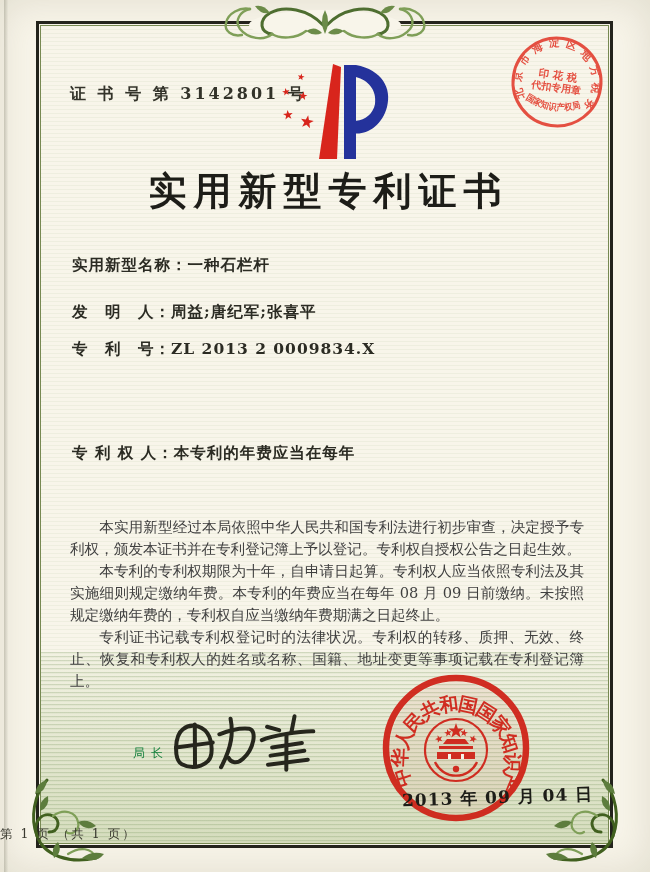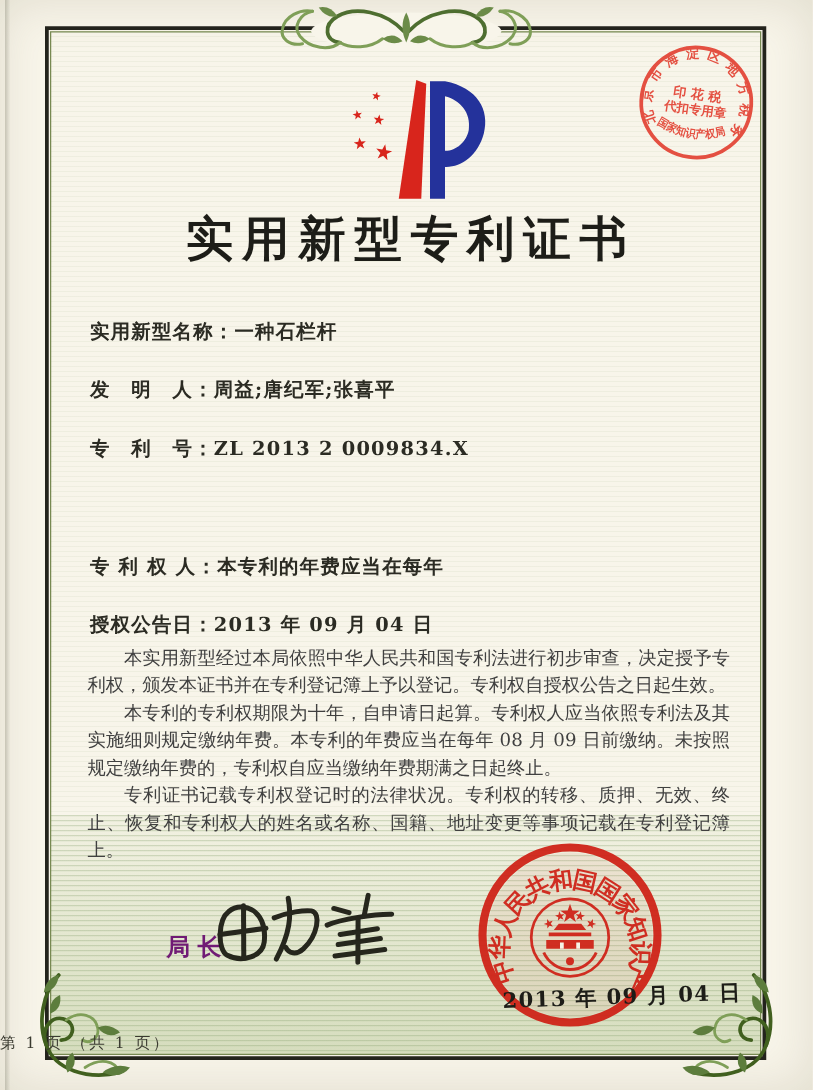--- a/index.html
+++ b/index.html
@@ -57,21 +57,21 @@
     font-size:15.5px;font-weight:600;color:#2b2b23;letter-spacing:1px;
     white-space:nowrap;
   }
   .body-text{
     position:absolute;left:70px;top:516px;width:514px;
     font-size:14.6px;line-height:22px;text-align:justify;color:#404040;
   }
   .body-text p{margin:0;text-indent:2em;}
   .director{
     position:absolute;left:133px;top:745px;
-    font-size:19px;font-weight:700;letter-spacing:6px;color:#701a75;
+    font-size:12px;font-weight:400;letter-spacing:6px;color:#15803d;
   }
   .signature{position:absolute;left:168px;top:706px;width:152px;height:80px;}
   .seal{position:absolute;left:378px;top:670px;width:156px;height:156px;opacity:.93;}
   .issue-date{
     position:absolute;left:402px;top:786px;
     font-size:17px;font-weight:700;color:#1d1d18;letter-spacing:1px;
     transform:rotate(-2deg);white-space:nowrap;
   }
   .footer{
     position:absolute;left:0;top:826px;width:650px;text-align:left;
@@ -145,20 +145,21 @@
     </g>
     <g fill="#5d7d3d">
       <path d="M23 8 q-10 2 -12 14 q11 -2 12 -14"></path>
       <path d="M24 24 q-9 4 -8 15 q10 -4 8 -15"></path>
       <path d="M54 50 q10 -4 18 4 q-10 6 -18 -4"></path>
       <path d="M58 86 q10 -8 22 -4 q-8 10 -22 4"></path>
       <path d="M34 70 q-8 6 -4 16 q9 -6 4 -16"></path>
     </g>
   </svg>
 
+  <div class="cert-no">证 书 号 第 3142801 号</div>
 
   <svg class="logo" viewBox="0 0 122 100">
     <defs>
       <path id="star" d="M0,-8 L1.88,-2.59 L7.6,-2.5 L3.04,0.99 L4.7,6.5 L0,3.2 L-4.7,6.5 L-3.04,0.99 L-7.6,-2.5 L-1.88,-2.59 Z"></path>
     </defs>
     <path d="M68 3 L80 3 C106 8 116 26 111 45 C106 64 90 74 76 71 L76 58 C86 61 97 53 99 42 C101 28 92 18 80 15 L80 97 L68 97 Z" fill="#24329b"></path>
     <polygon points="57,2 65,5 61,97 43,97" fill="#d8251c"></polygon>
     <g fill="#d8251c">
       <use href="#star" transform="translate(25,15) scale(0.45) rotate(12)"></use>
       <use href="#star" transform="translate(10,30) scale(0.5) rotate(-10)"></use>
@@ -169,28 +170,25 @@
   </svg>
 
   <div class="title">实用新型专利证书</div>
 
   <div class="field" style="top:302px">
     <span>发　明　人：</span><span>周益;唐纪军;张喜平</span>
   </div>
   <div class="field" style="top:255px">
     <span>实用新型名称：</span><span>一种石栏杆</span>
   </div>
-  <div class="field" style="top:349px">
+  <div class="field" style="top:339px">
     <span>专　利　号：</span><span>ZL 2013 2 0009834.X</span>
   </div>
   <div class="field" style="top:443px">
     <span>专 利 权 人：</span><span>本专利的年费应当在每年</span>
-  </div>
-  <div class="field" style="top:490px">
-    <span>授权公告日：</span><span>2013 年 09 月 04 日</span>
   </div>
 
   <div class="body-text">
     <p>本实用新型经过本局依照中华人民共和国专利法进行初步审查，决定授予专利权，颁发本证书并在专利登记簿上予以登记。专利权自授权公告之日起生效。</p>
     <p>本专利的专利权期限为十年，自申请日起算。专利权人应当依照专利法及其实施细则规定缴纳年费。本专利的年费应当在每年 08 月 09 日前缴纳。未按照规定缴纳年费的，专利权自应当缴纳年费期满之日起终止。</p>
     <p>专利证书记载专利权登记时的法律状况。专利权的转移、质押、无效、终止、恢复和专利权人的姓名或名称、国籍、地址变更等事项记载在专利登记簿上。</p>
   </div>
 
   <div class="director">局长</div>
   <svg class="signature" viewBox="0 0 152 80" aria-label="田力普">

